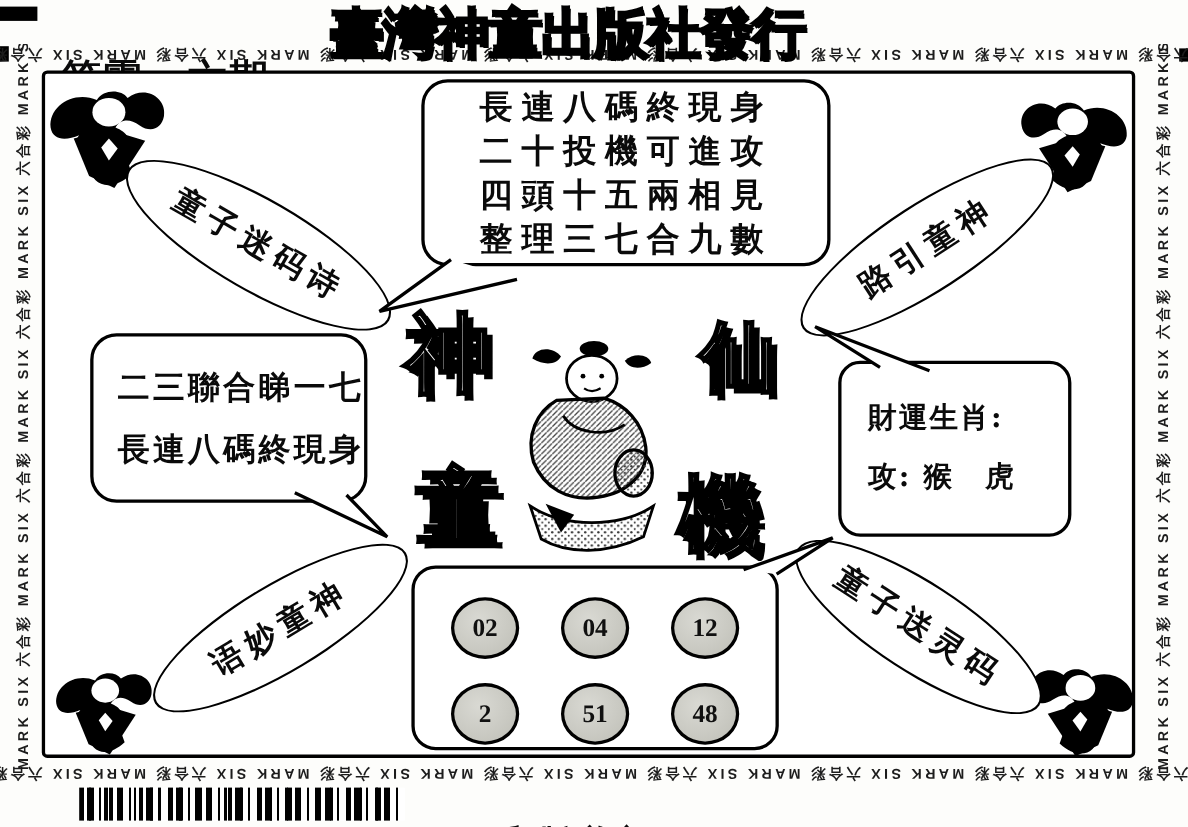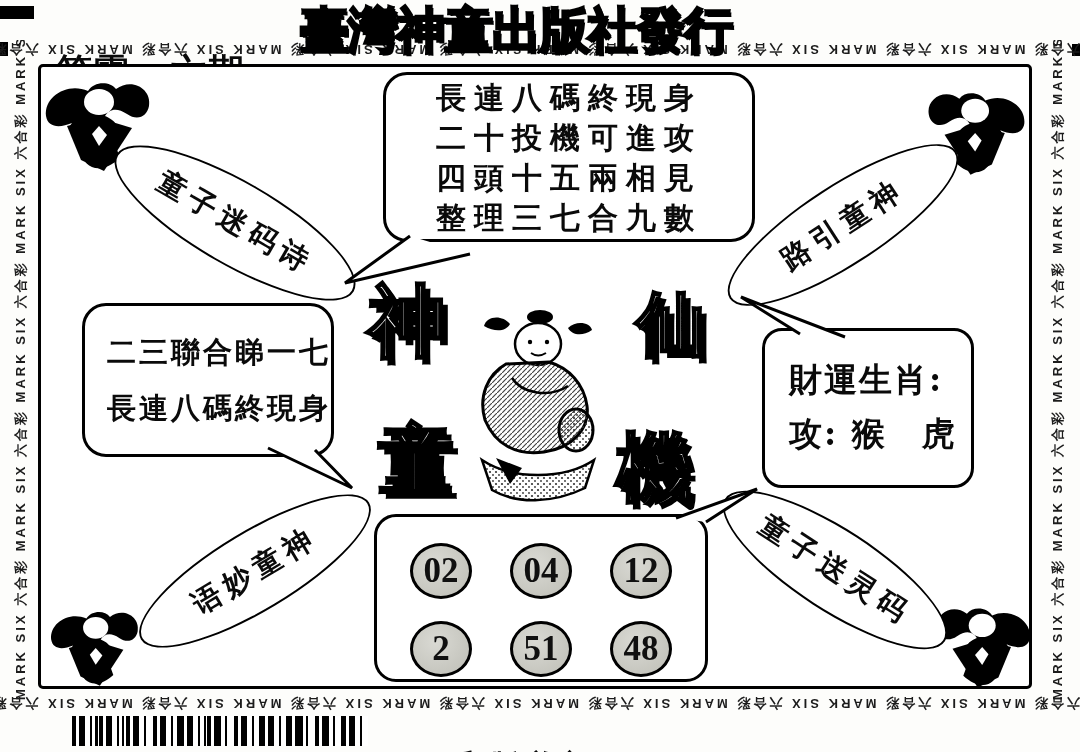--- a/index.html
+++ b/index.html
@@ -60,36 +60,36 @@
   .top-bubble{
     left:383px;top:72px;width:372px;height:170px;text-align:center;
     font-size:30px;letter-spacing:8px;line-height:40px;padding-top:3px;
   }
   .left-bubble{
     left:82px;top:303px;width:252px;height:154px;text-align:right;
     font-size:29px;letter-spacing:3px;line-height:56px;padding-top:18px;
   }
   .right-bubble{
     left:762px;top:328px;width:212px;height:160px;border-radius:20px;
-    font-size:33px;letter-spacing:2px;line-height:54px;
+    font-size:26px;letter-spacing:2px;line-height:54px;
     padding:22px 0 0 24px;text-align:left;
   }
   .num-box{
     left:374px;top:514px;width:334px;height:168px;border-radius:22px;z-index:3;
   }
   .num-grid{
     display:grid;grid-template-columns:repeat(3,1fr);
     padding:26px 14px 0 14px;row-gap:22px;justify-items:center;
   }
   .num-circle{
     width:56px;height:50px;border:3px solid #000;border-radius:50%;
     background:radial-gradient(ellipse at 40% 35%,#d9d9d3,#bebeb6);
     display:flex;align-items:center;justify-content:center;
     font-family:"Liberation Serif","DejaVu Serif",serif;
-    font-size:35px;font-weight:700;color:#101010;
+    font-size:23px;font-weight:700;color:#101010;
   }
   
   .tail{position:absolute;z-index:4;overflow:visible;}
   
   .big-char{
     position:absolute;z-index:2;font-weight:900;color:#fff;
     font-family:"DejaVu Sans","Liberation Sans",sans-serif;
     -webkit-text-stroke:2.5px #000;text-shadow:6px 6px 0 #000;
   }
   .char-shen{left:368px;top:270px;font-size:78px;}

